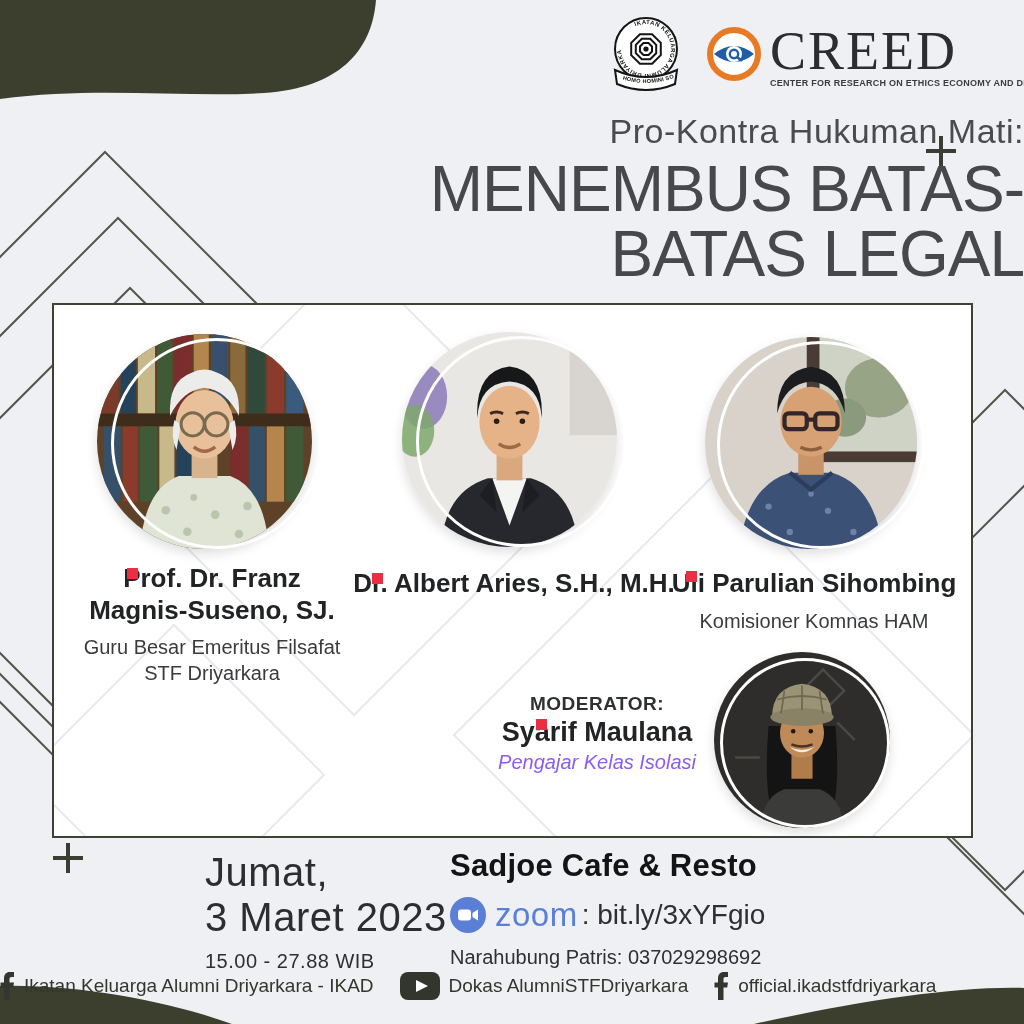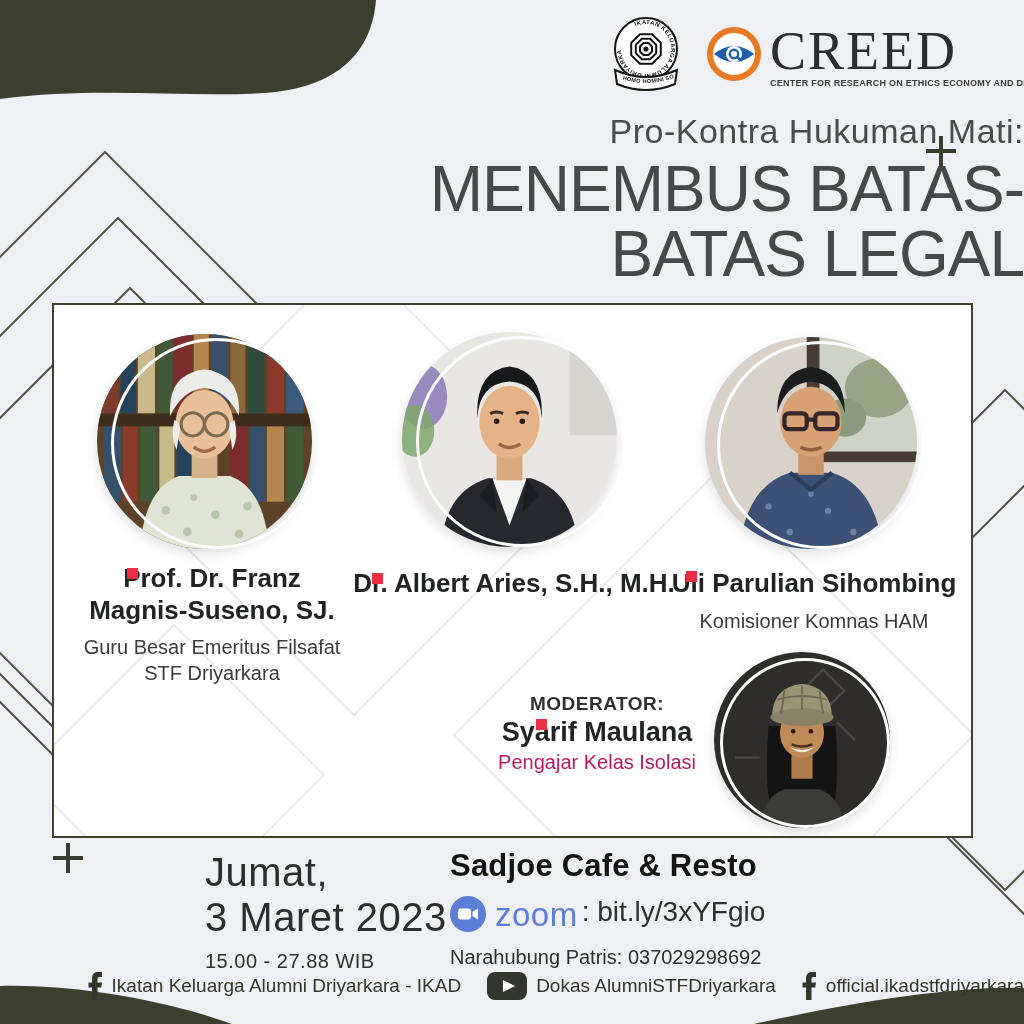--- a/index.html
+++ b/index.html
@@ -41,36 +41,36 @@
   .ring{position:absolute;border:3px solid #ffffff;border-radius:50%;pointer-events:none;z-index:3;}
 
   .spk{position:absolute;text-align:center;z-index:2;}
   .spk .name{font-size:26px;font-weight:700;color:#222324;line-height:1.22;white-space:pre-line;}
   .spk .role{margin-top:8px;font-size:20px;font-weight:400;color:#3a3b3c;line-height:1.3;white-space:pre-line;}
   .bullet{position:absolute;width:11px;height:11px;background:#ec2e45;z-index:3;}
 
   .mod-text{position:absolute;top:388px;right:275px;text-align:center;z-index:2;}
   .mod-label{font-size:19px;font-weight:600;color:#2f3031;letter-spacing:0.5px;}
   .mod-name{font-size:27px;font-weight:700;color:#222324;margin-top:2px;}
-  .mod-role{font-size:20px;color:#be185d;margin-top:3px;}
+  .mod-role{font-size:20px;color:#8b5cf6;margin-top:3px;font-style:italic;}
 
   
   .schedule{position:absolute;left:205px;top:850px;z-index:2;}
   .schedule .day,.schedule .date{font-size:40px;font-weight:500;color:#2c2d2e;line-height:1.13;letter-spacing:0.5px;}
   .schedule .time{margin-top:10px;font-size:20px;font-weight:500;color:#2e2f30;letter-spacing:0.5px;}
 
   .venue{position:absolute;left:450px;top:848px;z-index:2;}
   .venue-name{font-size:31px;font-weight:800;color:#141414;letter-spacing:0.2px;}
-  .zoom-row{display:flex;margin-top:12px;}
+  .zoom-row{display:flex;align-items:center;margin-top:12px;}
   .zoom-word{margin-left:9px;font-size:33px;font-weight:500;color:#5b7fd6;letter-spacing:0.5px;}
   .zoom-link{margin-left:4px;font-size:28px;font-weight:500;color:#2e2f30;}
   .contact{margin-top:12px;font-size:20px;font-weight:500;color:#2e2f30;}
 
   
-  .footer{position:absolute;left:0;top:972px;width:1024px;display:flex;justify-content:flex-end;
+  .footer{position:absolute;left:0;top:972px;width:1024px;display:flex;justify-content:flex-start;
           align-items:center;gap:26px;z-index:3;}
   .footer-item{display:flex;align-items:center;gap:9px;}
   .footer-label{font-size:19px;font-weight:500;color:#33362c;}
 </style>
 </head>
 <body>
 
 <div class="canvas">
 
   <svg class="bg-diamonds" width="1024" height="1024" viewBox="0 0 1024 1024">

